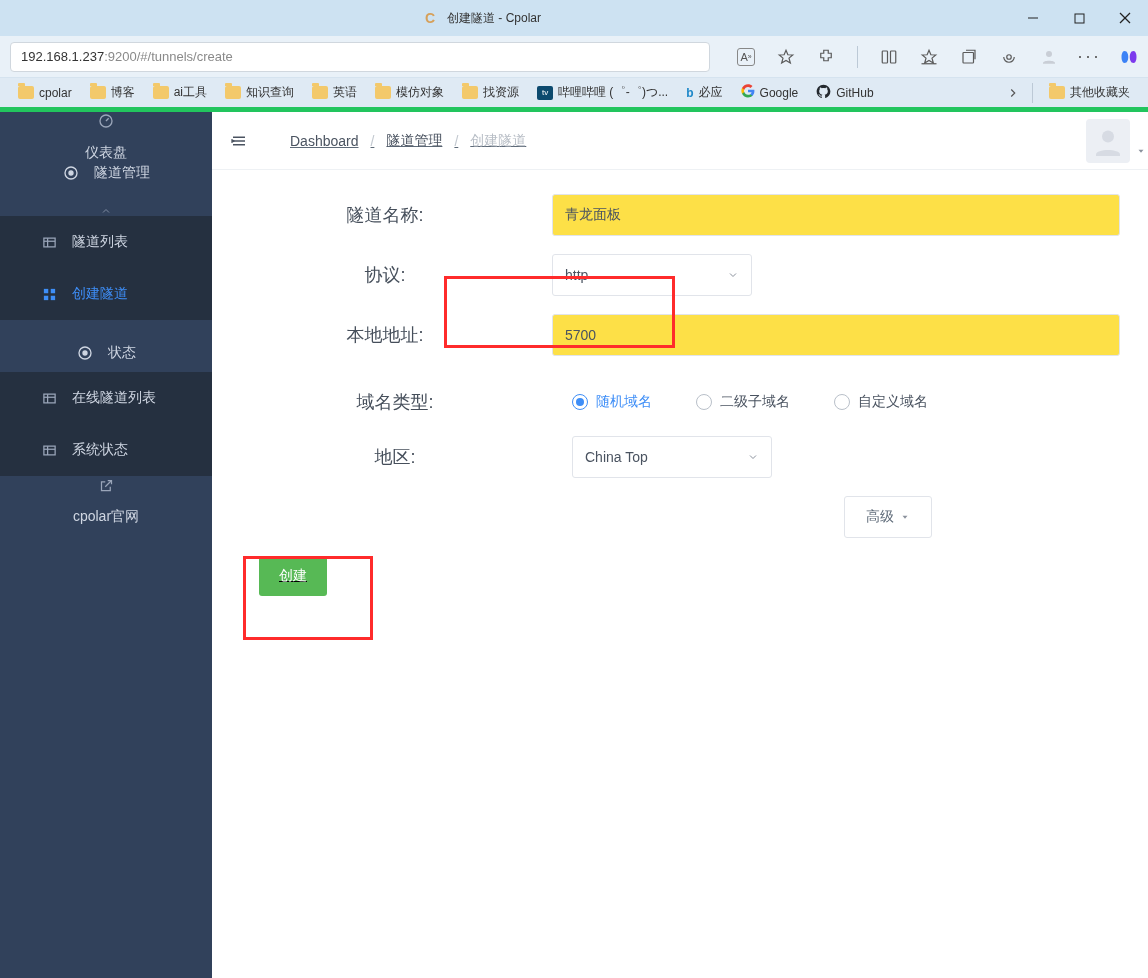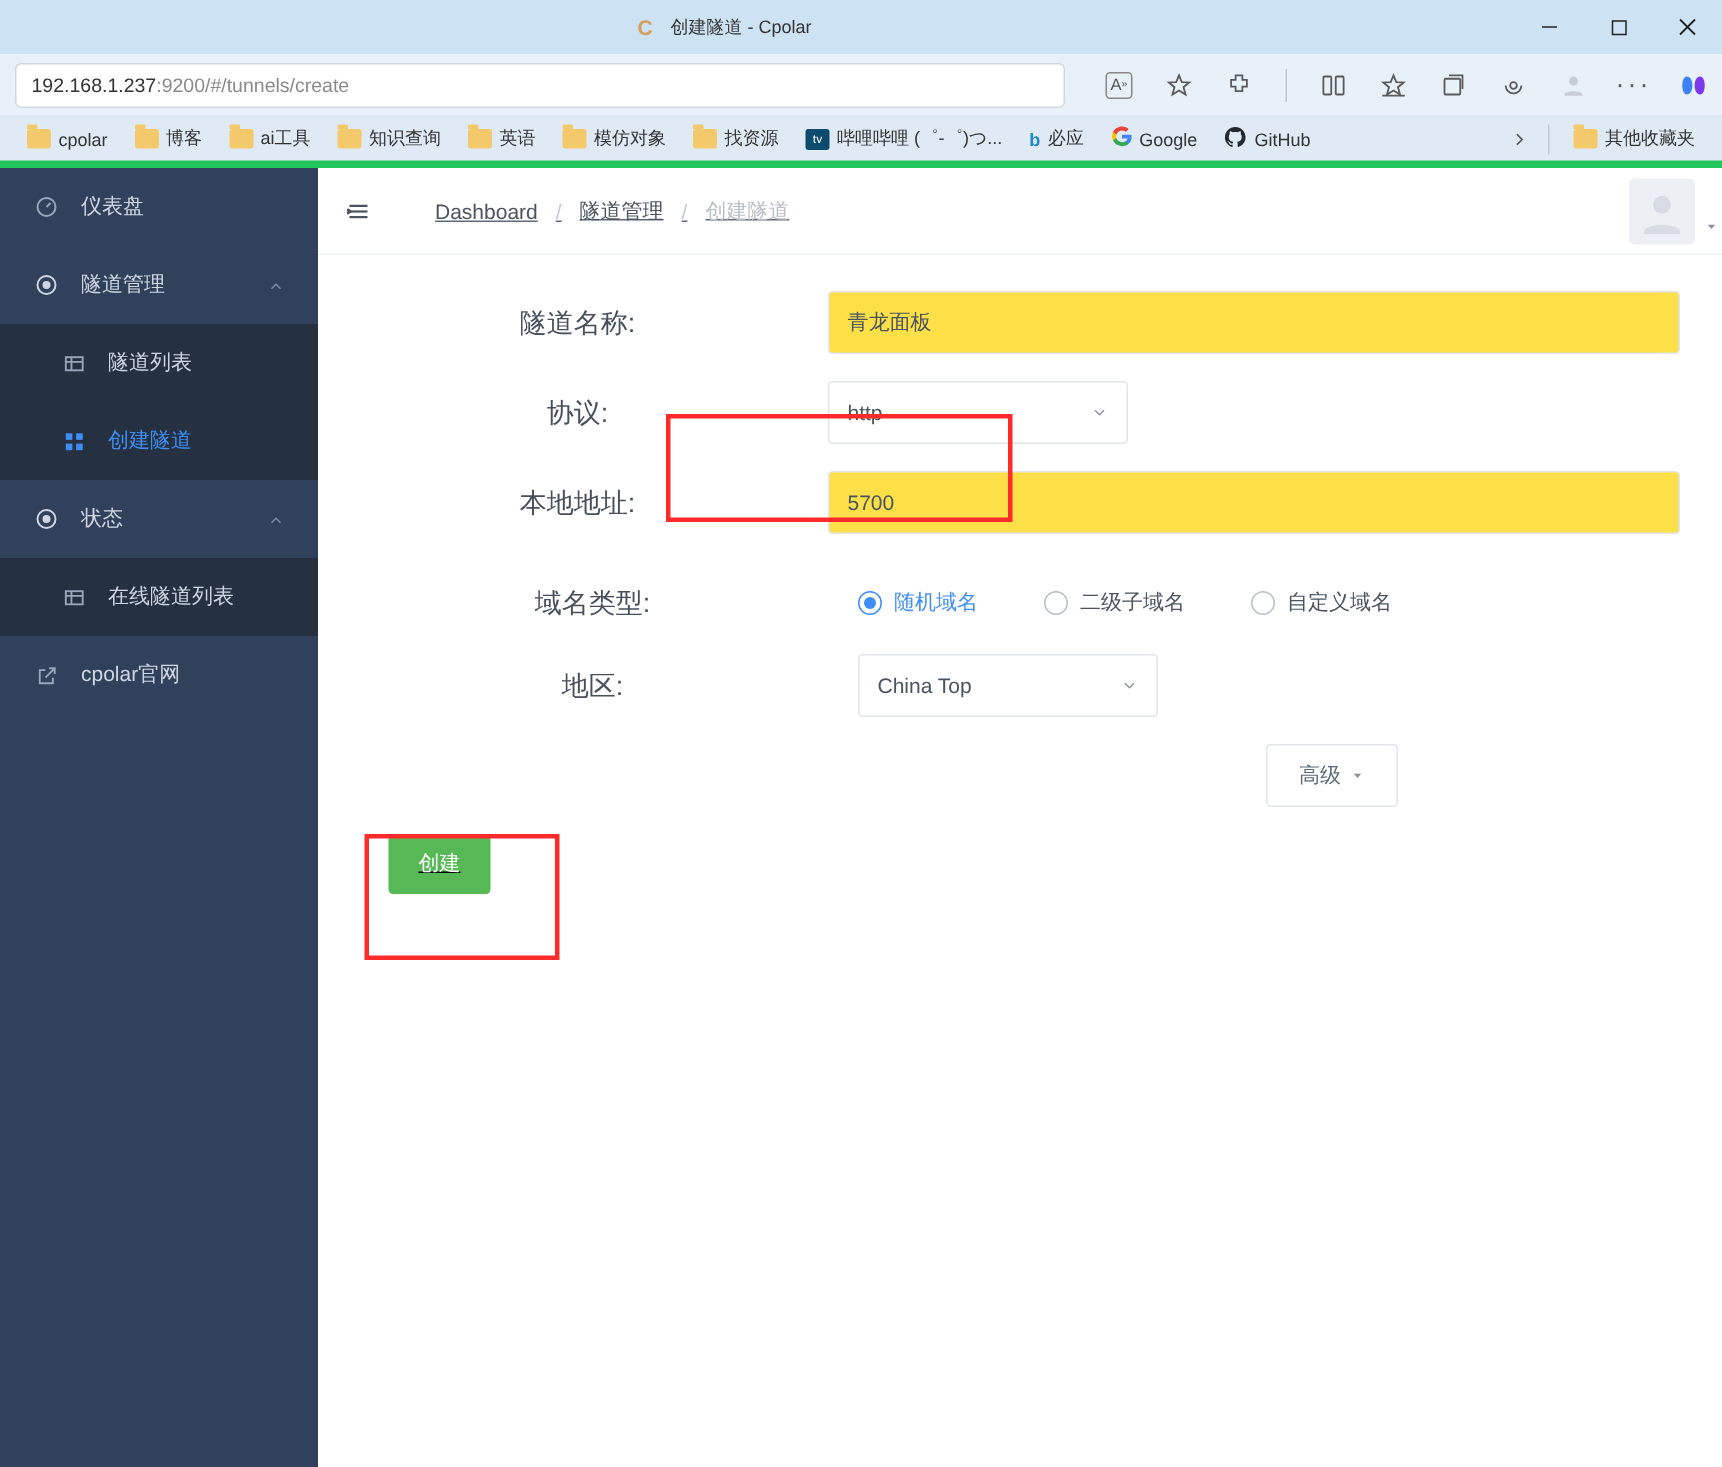--- a/index.html
+++ b/index.html
@@ -26,21 +26,21 @@
   .folder { width:16px; height:13px; background:#f3c96b; border-radius:2px; position:relative; }
   .folder:before { content:""; position:absolute; top:-3px; left:0; width:7px; height:3px; background:#f3c96b; border-radius:1px 1px 0 0;}
   .bmbar .spacer { flex:1; }
   .bmright { display:flex; align-items:center; gap:10px; }
 
   
   .app { display:flex; height:calc(978px - 36px - 42px - 34px); position:relative; }
 
   
   .sidebar { width:212px; background:#31415b; color:#cfd6e2; font-size:14px; display:flex; flex-direction:column;}
-  .side-item { display:flex; align-items:center; height:52px; padding:0 22px; gap:14px; cursor:pointer; }
+  .side-item { display:flex; align-items:center; height:52px; padding:0 22px; gap:14px; cursor:pointer;flex-direction:column; }
   .side-item.header { justify-content:space-between; }
   .side-sub { display:flex; align-items:center; height:52px; padding:0 22px 0 40px; gap:14px; background:#253040;}
   .side-sub.active { color:#3e8ef7; }
   .side-icon { width:18px; height:18px; display:inline-flex; align-items:center; justify-content:center;}
   .chev { width:12px; height:12px; }
 
   
   .content { flex:1; background:#fff; display:flex; flex-direction:column; }
   .topbar { height:58px; display:flex; align-items:center; padding:0 18px; font-size:14px; color:#5e6a78; gap:12px; border-bottom:1px solid #eef1f4;text-decoration:underline;}
   .topbar .bctext { color:#4a5360; }
@@ -260,21 +260,21 @@
           <svg width="15" height="15" viewBox="0 0 24 24" fill="#3e8ef7">
             <rect x="3" y="3" width="7" height="7"></rect>
             <rect x="14" y="3" width="7" height="7"></rect>
             <rect x="3" y="14" width="7" height="7"></rect>
             <rect x="14" y="14" width="7" height="7"></rect>
           </svg>
         </span>
       <span>创建隧道</span>
     </div>
     <div class="side-item header">
-      <div style="display:flex;align-items:flex-end;gap:14px;">
+      <div style="display:flex;align-items:flex-end;gap:14px;margin-top:24px;">
         <span class="side-icon">
             <svg width="16" height="16" viewBox="0 0 24 24" fill="none" stroke="#cfd6e2" stroke-width="2">
               <circle cx="12" cy="12" r="9"></circle>
               <circle cx="12" cy="12" r="3" fill="#cfd6e2"></circle>
             </svg>
           </span>
         <span>状态</span>
       </div>
       <span class="chev"><svg width="12" height="12" viewBox="0 0 24 24" fill="none" stroke="#7e8aa0" stroke-width="2">
             <polyline points="6,15 12,9 18,15"></polyline>
@@ -282,20 +282,30 @@
     </div>
     <div class="side-sub">
       <span class="side-icon">
           <svg width="15" height="15" viewBox="0 0 24 24" fill="none" stroke="#9aa5b9" stroke-width="2">
             <rect x="3" y="5" width="18" height="14"></rect>
             <line x1="3" y1="10" x2="21" y2="10"></line>
             <line x1="9" y1="5" x2="9" y2="19"></line>
           </svg>
         </span>
       <span>在线隧道列表</span>
+    </div>
+    <div class="side-sub">
+      <span class="side-icon">
+          <svg width="15" height="15" viewBox="0 0 24 24" fill="none" stroke="#9aa5b9" stroke-width="2">
+            <rect x="3" y="5" width="18" height="14"></rect>
+            <line x1="3" y1="10" x2="21" y2="10"></line>
+            <line x1="9" y1="5" x2="9" y2="19"></line>
+          </svg>
+        </span>
+      <span>系统状态</span>
     </div>
     <div class="side-item">
       <span class="side-icon">
           <svg width="15" height="15" viewBox="0 0 24 24" fill="none" stroke="#9aa5b9" stroke-width="2">
             <path d="M14 4h6v6"></path>
             <path d="M20 4L10 14"></path>
             <path d="M18 14v6H4V6h6"></path>
           </svg>
         </span>
       <span>cpolar官网</span>

